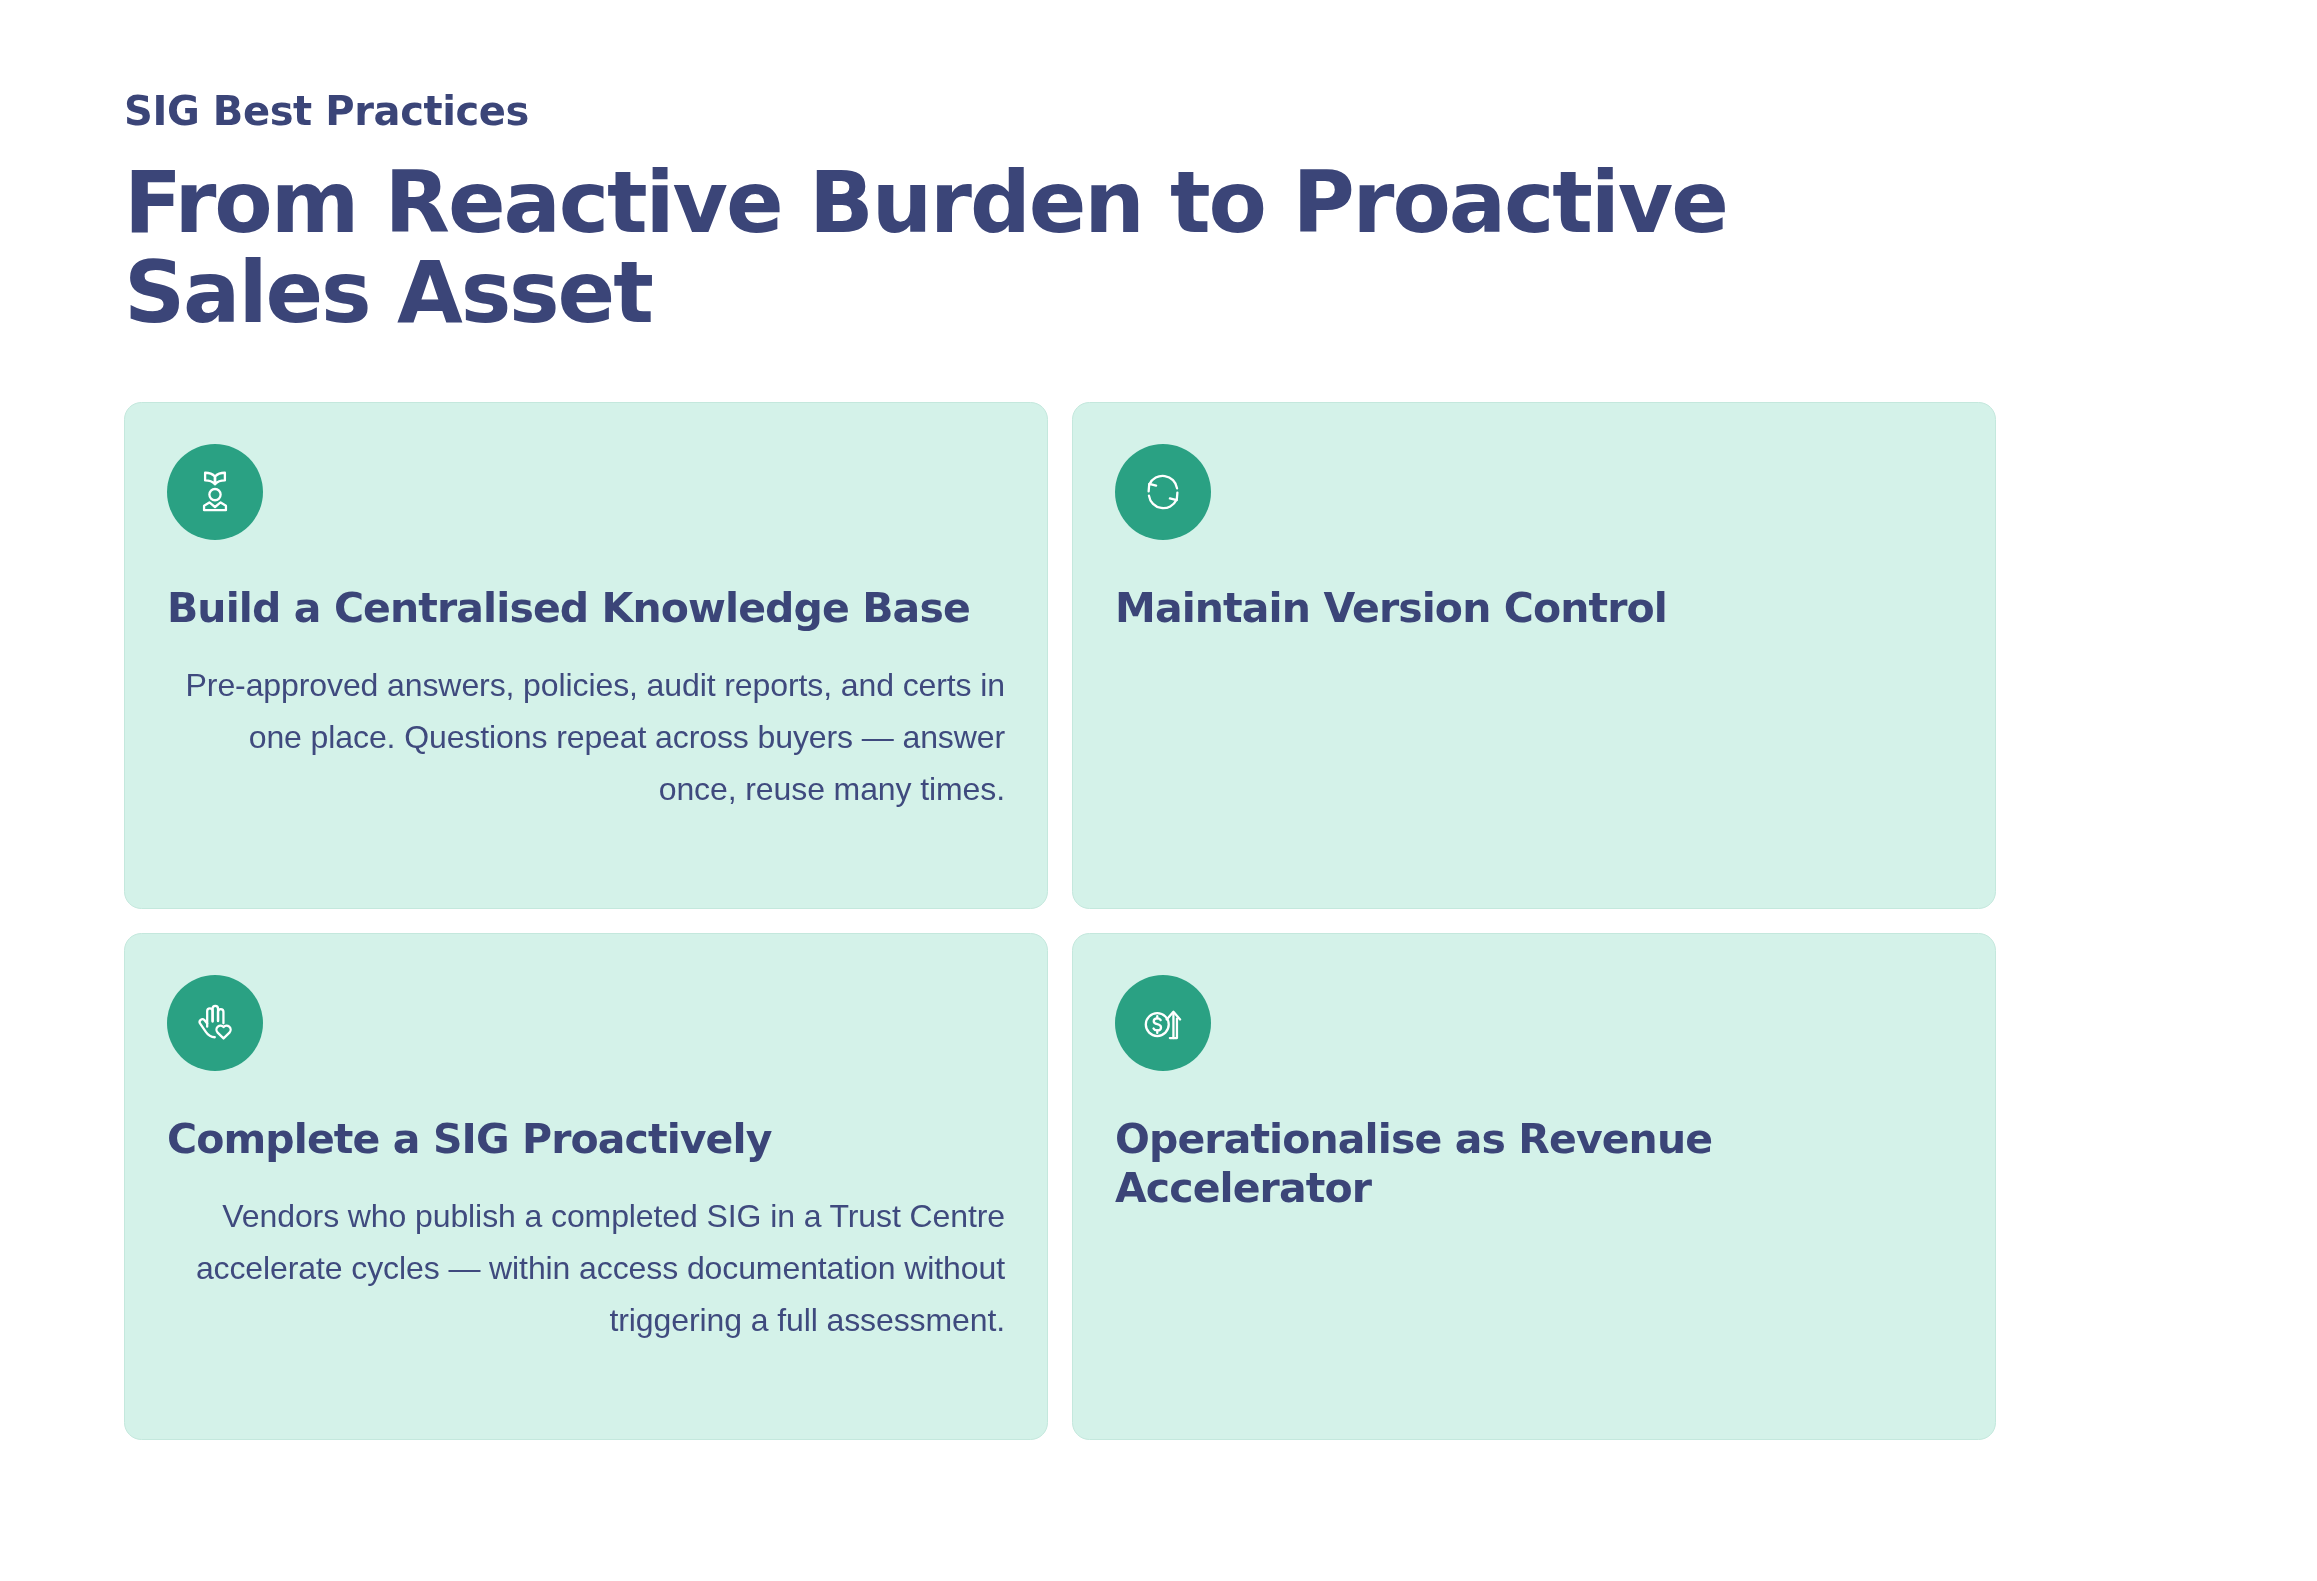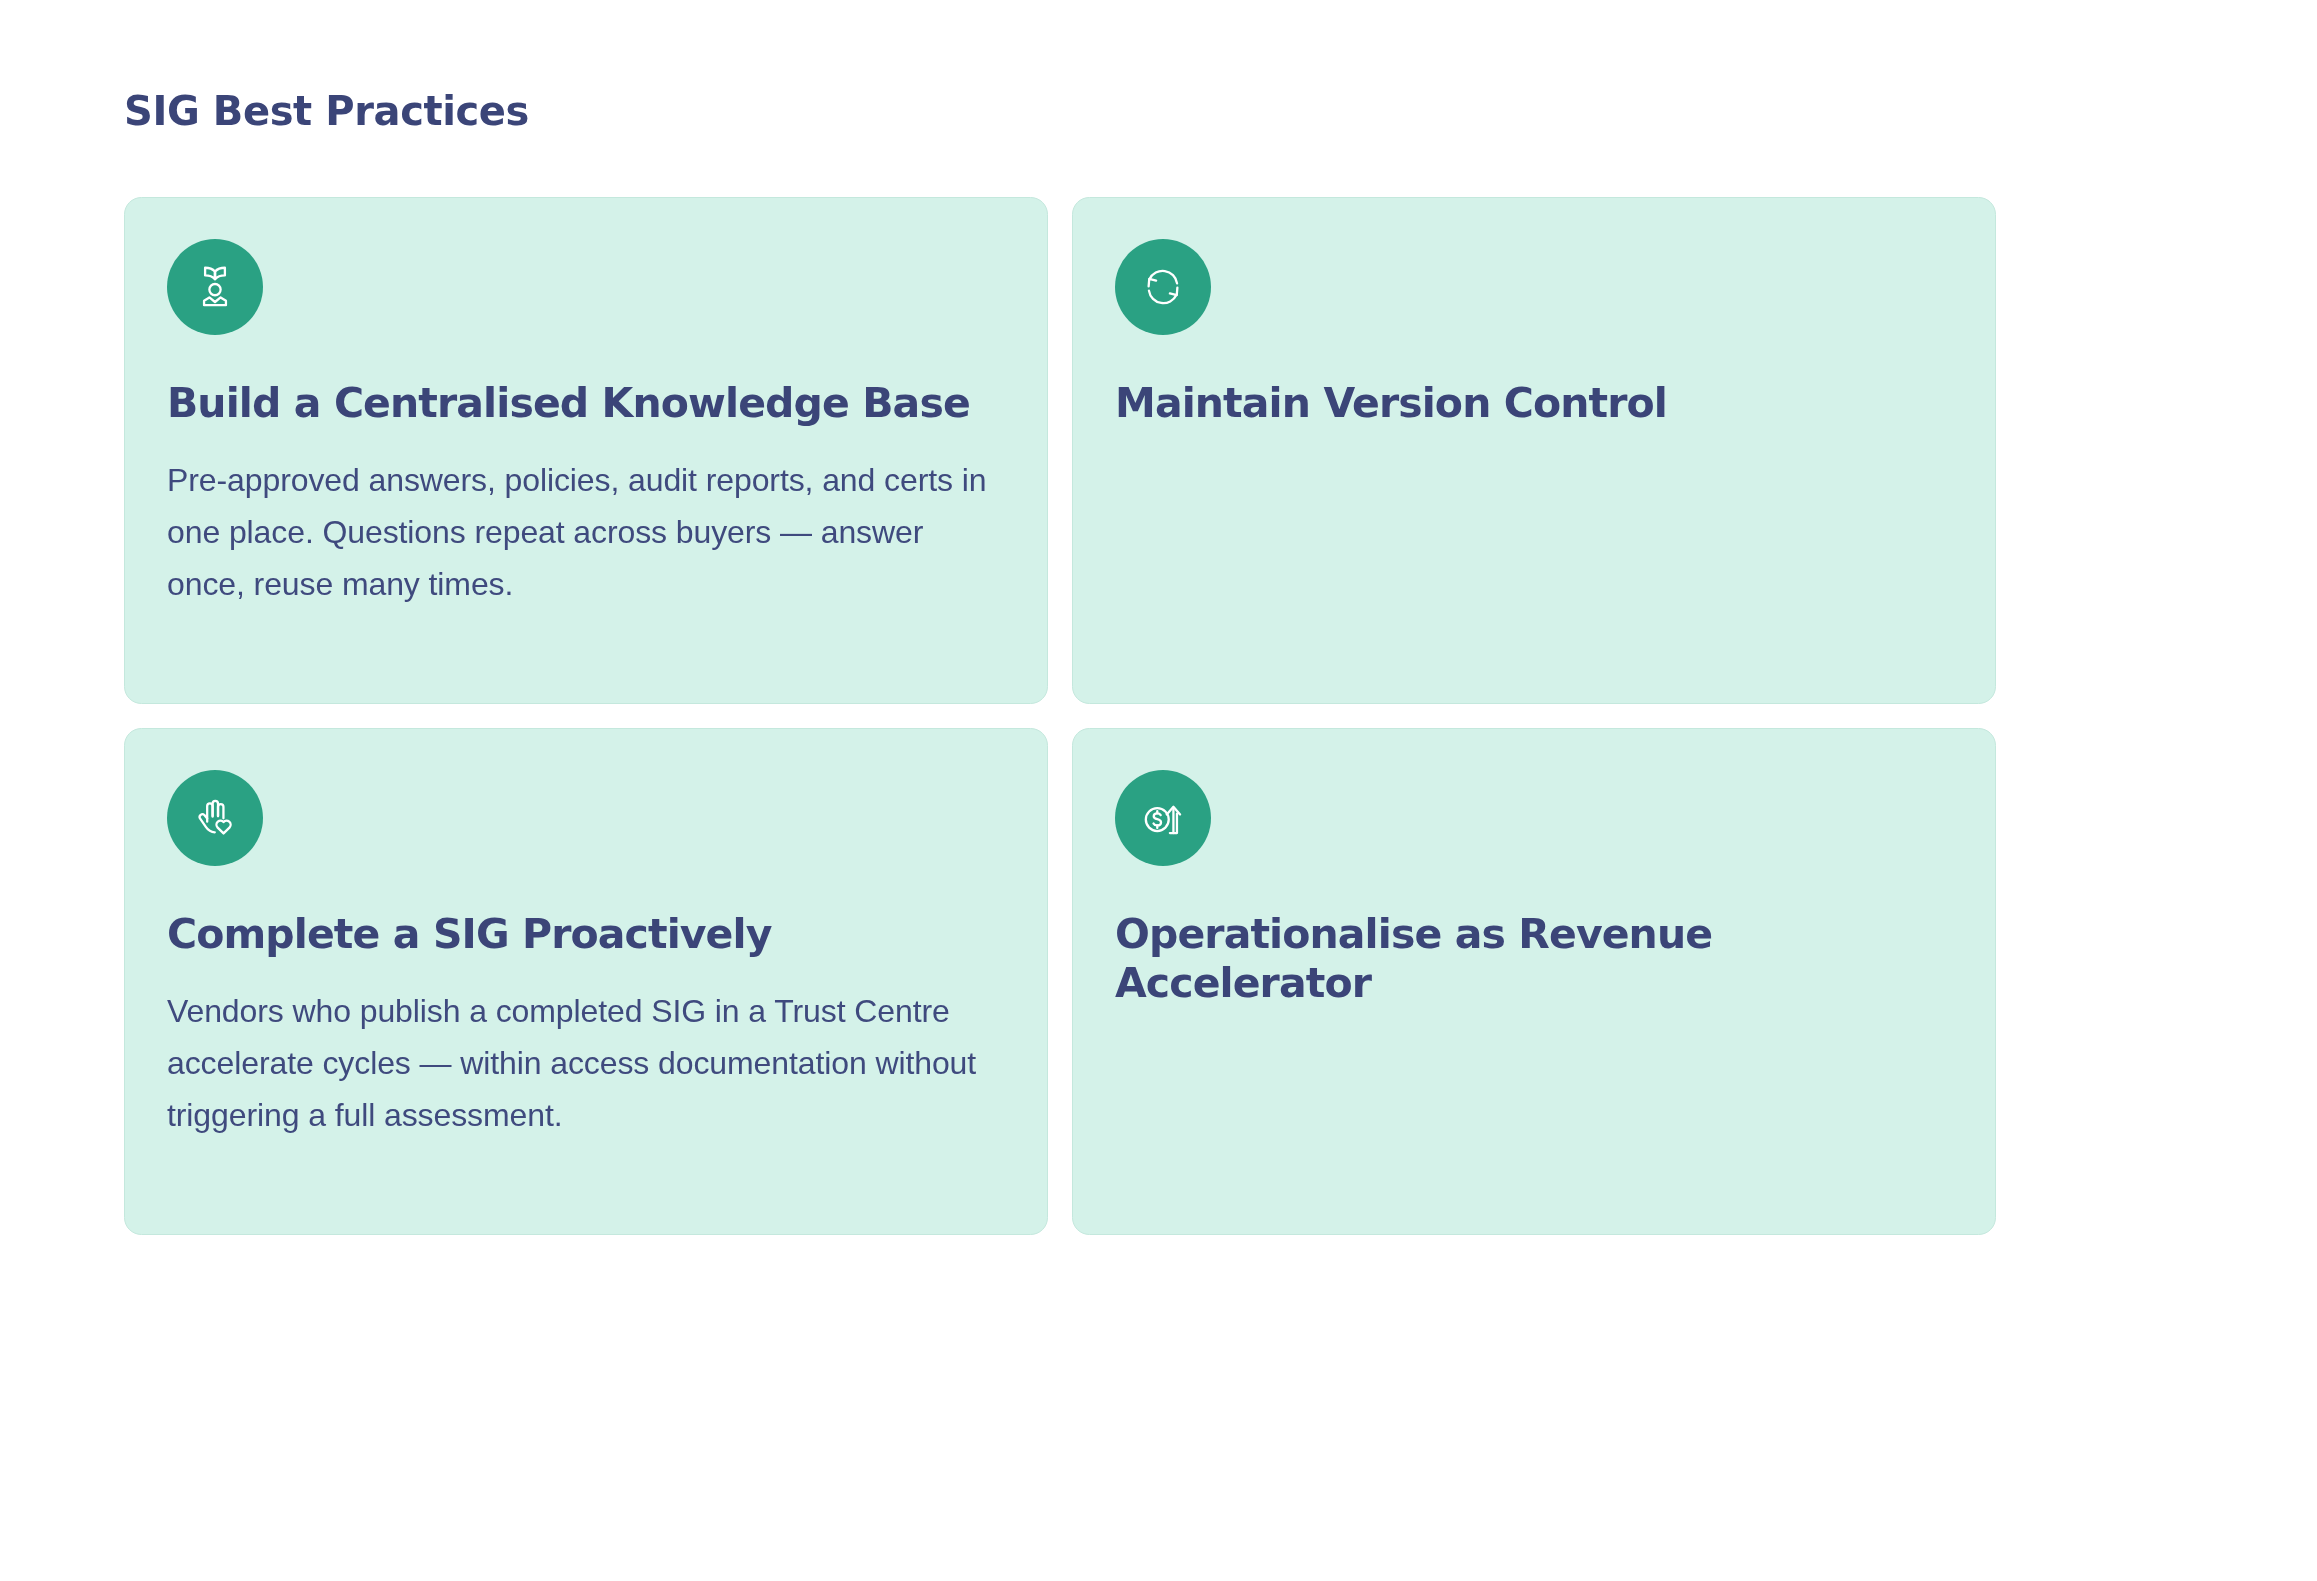--- a/index.html
+++ b/index.html
@@ -99,29 +99,31 @@
   }
 
   .card-body {
     font-family: "Liberation Sans", sans-serif;
     font-size: 32px;
     font-weight: 400;
     line-height: 1.62;
     color: #3f4a7e;
     margin: 0;
     letter-spacing: -0.1px;
+    text-align: right;
   }
 </style>
 </head>
 <body>
 
 <div class="page">
 
   <div class="header">
     <div class="eyebrow">SIG Best Practices</div>
+    <h1 class="headline">From Reactive Burden to Proactive Sales Asset</h1>
   </div>
 
   <div class="card-grid">
 
     <div class="card">
       <div class="icon-badge">
         <svg viewBox="0 0 48 48" fill="none" stroke="#ffffff" stroke-width="2.2" stroke-linecap="round" stroke-linejoin="round" aria-hidden="true">
           <path d="M24 16.5c-2.4-2.6-5.6-3.6-9.5-3.6V5.5c3.9 0 7.1 1 9.5 3.6z"></path>
           <path d="M24 16.5c2.4-2.6 5.6-3.6 9.5-3.6V5.5c-3.9 0-7.1 1-9.5 3.6z"></path>
           <path d="M24 9.1v7.4"></path>

